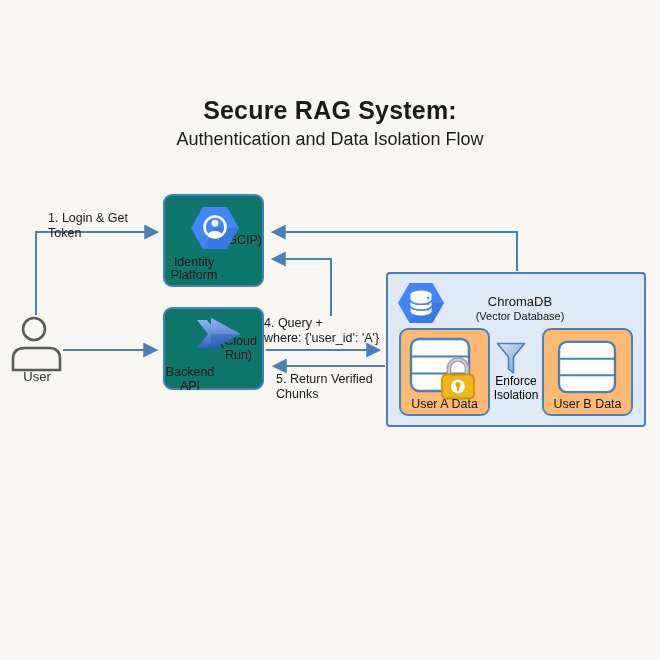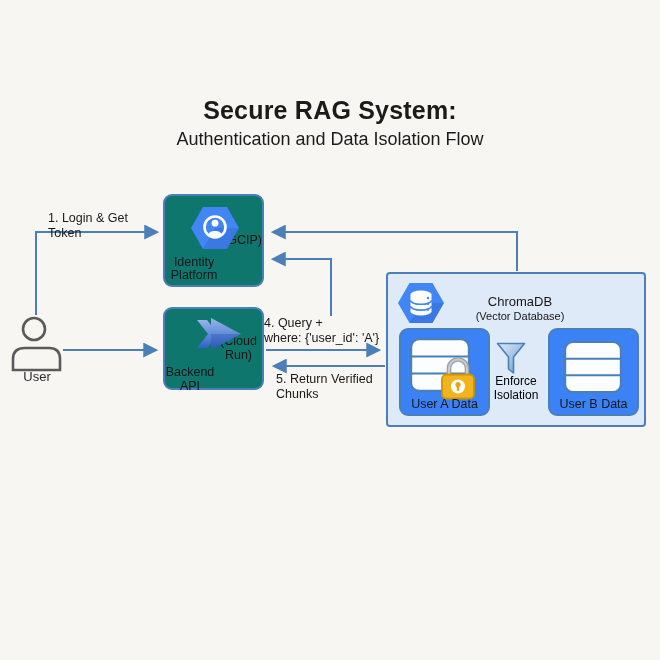--- a/index.html
+++ b/index.html
@@ -23,21 +23,21 @@
   .node .nt{font-size:12.5px;line-height:13.5px;text-align:center;color:#161616;}
   .chroma{
     position:absolute;left:386px;top:272px;width:260px;height:155px;
     background:#dfeaf8;border:2px solid #4c7fb8;border-radius:4px;box-sizing:border-box;
   }
   .chroma-title{position:absolute;left:47px;top:20px;width:170px;text-align:center;
     font-size:13px;line-height:15px;color:#161616;}
   .chroma-title .sub{font-size:11px;}
   .subbox{
     position:absolute;top:54px;width:91px;height:88px;box-sizing:border-box;
-    background:#3b82f6;border:2px solid #4c7fb8;border-radius:9px;
+    background:#fdba74;border:2px solid #4c7fb8;border-radius:9px;
   }
   .subbox .sb-label{position:absolute;bottom:3px;left:0;width:100%;text-align:center;
     font-size:12.5px;color:#161616;}
   .iso-label{position:absolute;left:92px;top:100px;width:72px;text-align:center;
     font-size:12px;line-height:14px;color:#000000;}
   .user-label{position:absolute;left:10px;top:369px;width:54px;text-align:center;font-size:13px;color:#2b2b2b;}
   .abs{position:absolute;}
 </style>
 </head>
 <body>
@@ -156,21 +156,21 @@
     </div>
 
     <svg class="abs" style="left:108px;top:68px;" width="30" height="34" viewBox="0 0 30 34">
       <polygon points="1.5,1.5 28.5,1.5 17.5,15 17.5,31 12.5,27 12.5,15" fill="url(#gFun)" stroke="#4c7fb8" stroke-width="1.6" stroke-linejoin="round"></polygon>
     </svg>
     <div class="iso-label">
       <div>Enforce</div>
       <div>Isolation</div>
     </div>
 
-    <div class="subbox" style="left:160px;">
+    <div class="subbox" style="left:154px;">
       <svg class="abs" style="left:13px;top:10px;" width="60" height="54" viewBox="0 0 62 56">
         <rect x="2" y="2" width="58" height="52" rx="8" fill="#fbfdff" stroke="#4c7fb8" stroke-width="2.4"></rect>
         <path d="M2,19.5 L60,19.5 M2,36.5 L60,36.5" stroke="#4c7fb8" stroke-width="2"></path>
       </svg>
       <div class="sb-label">User B Data</div>
     </div>
   </div>
 
 </div>
 

